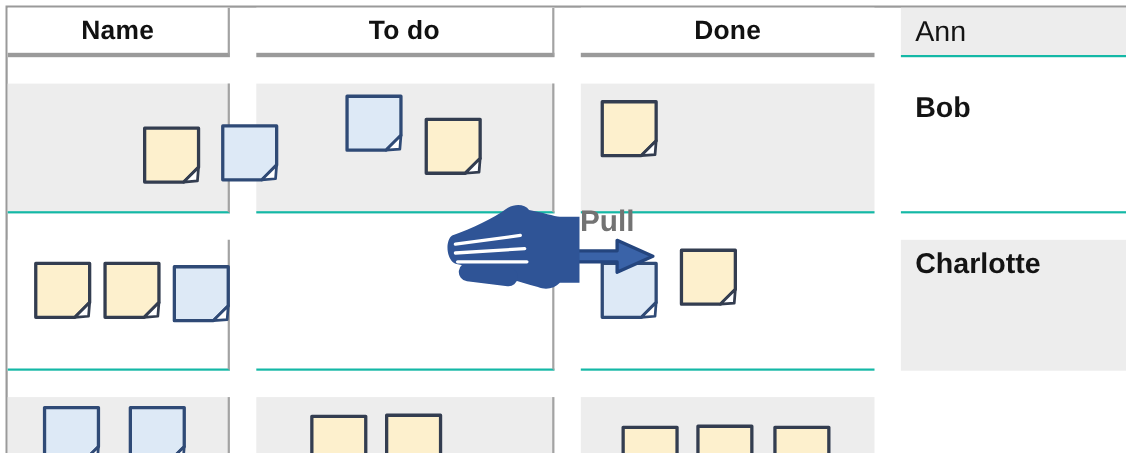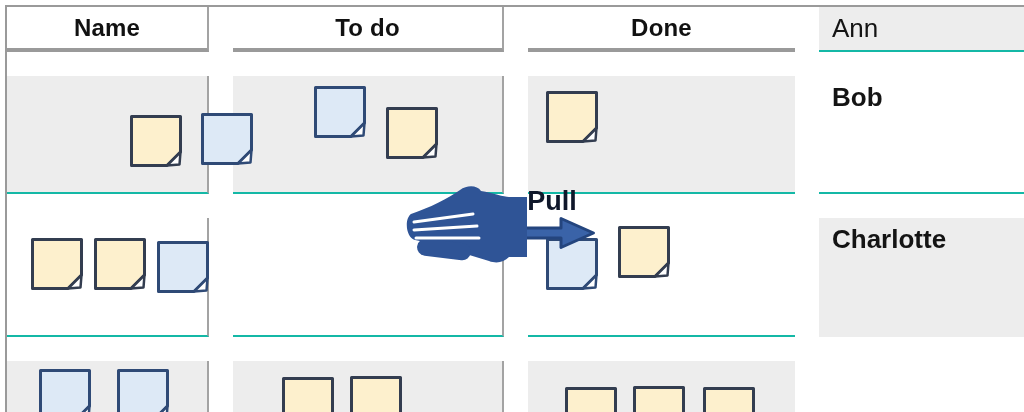--- a/index.html
+++ b/index.html
@@ -186,20 +186,20 @@
         C5,55 3,36 10,31 Z" fill="#2f5496"></path>
       <rect x="16" y="58" width="54" height="17" rx="8.5" transform="rotate(7 43 66)" fill="#2f5496"></rect>
       <g stroke="#ffffff" stroke-width="3" stroke-linecap="round">
         <path d="M13,39 L72,31"></path>
         <path d="M13,47 L76,43"></path>
         <path d="M15,55 L78,55"></path>
       </g>
     </svg>
   </div>
 
-  <div class="pull-label" style="color: #0f172a;">Pull</div>
+  <div class="pull-label" style="color: #737373;">Pull</div>
   <div class="pull-arrow">
     <svg width="80" height="36" viewBox="0 0 80 36">
       <path d="M2,13 H45 V3.5 L77.5,18 L45,32.5 V23 H2 Z" fill="#3a63a8" stroke="#24457e" stroke-width="3" stroke-linejoin="round"></path>
     </svg>
   </div>
 
 </div>
 
 </body></html>

